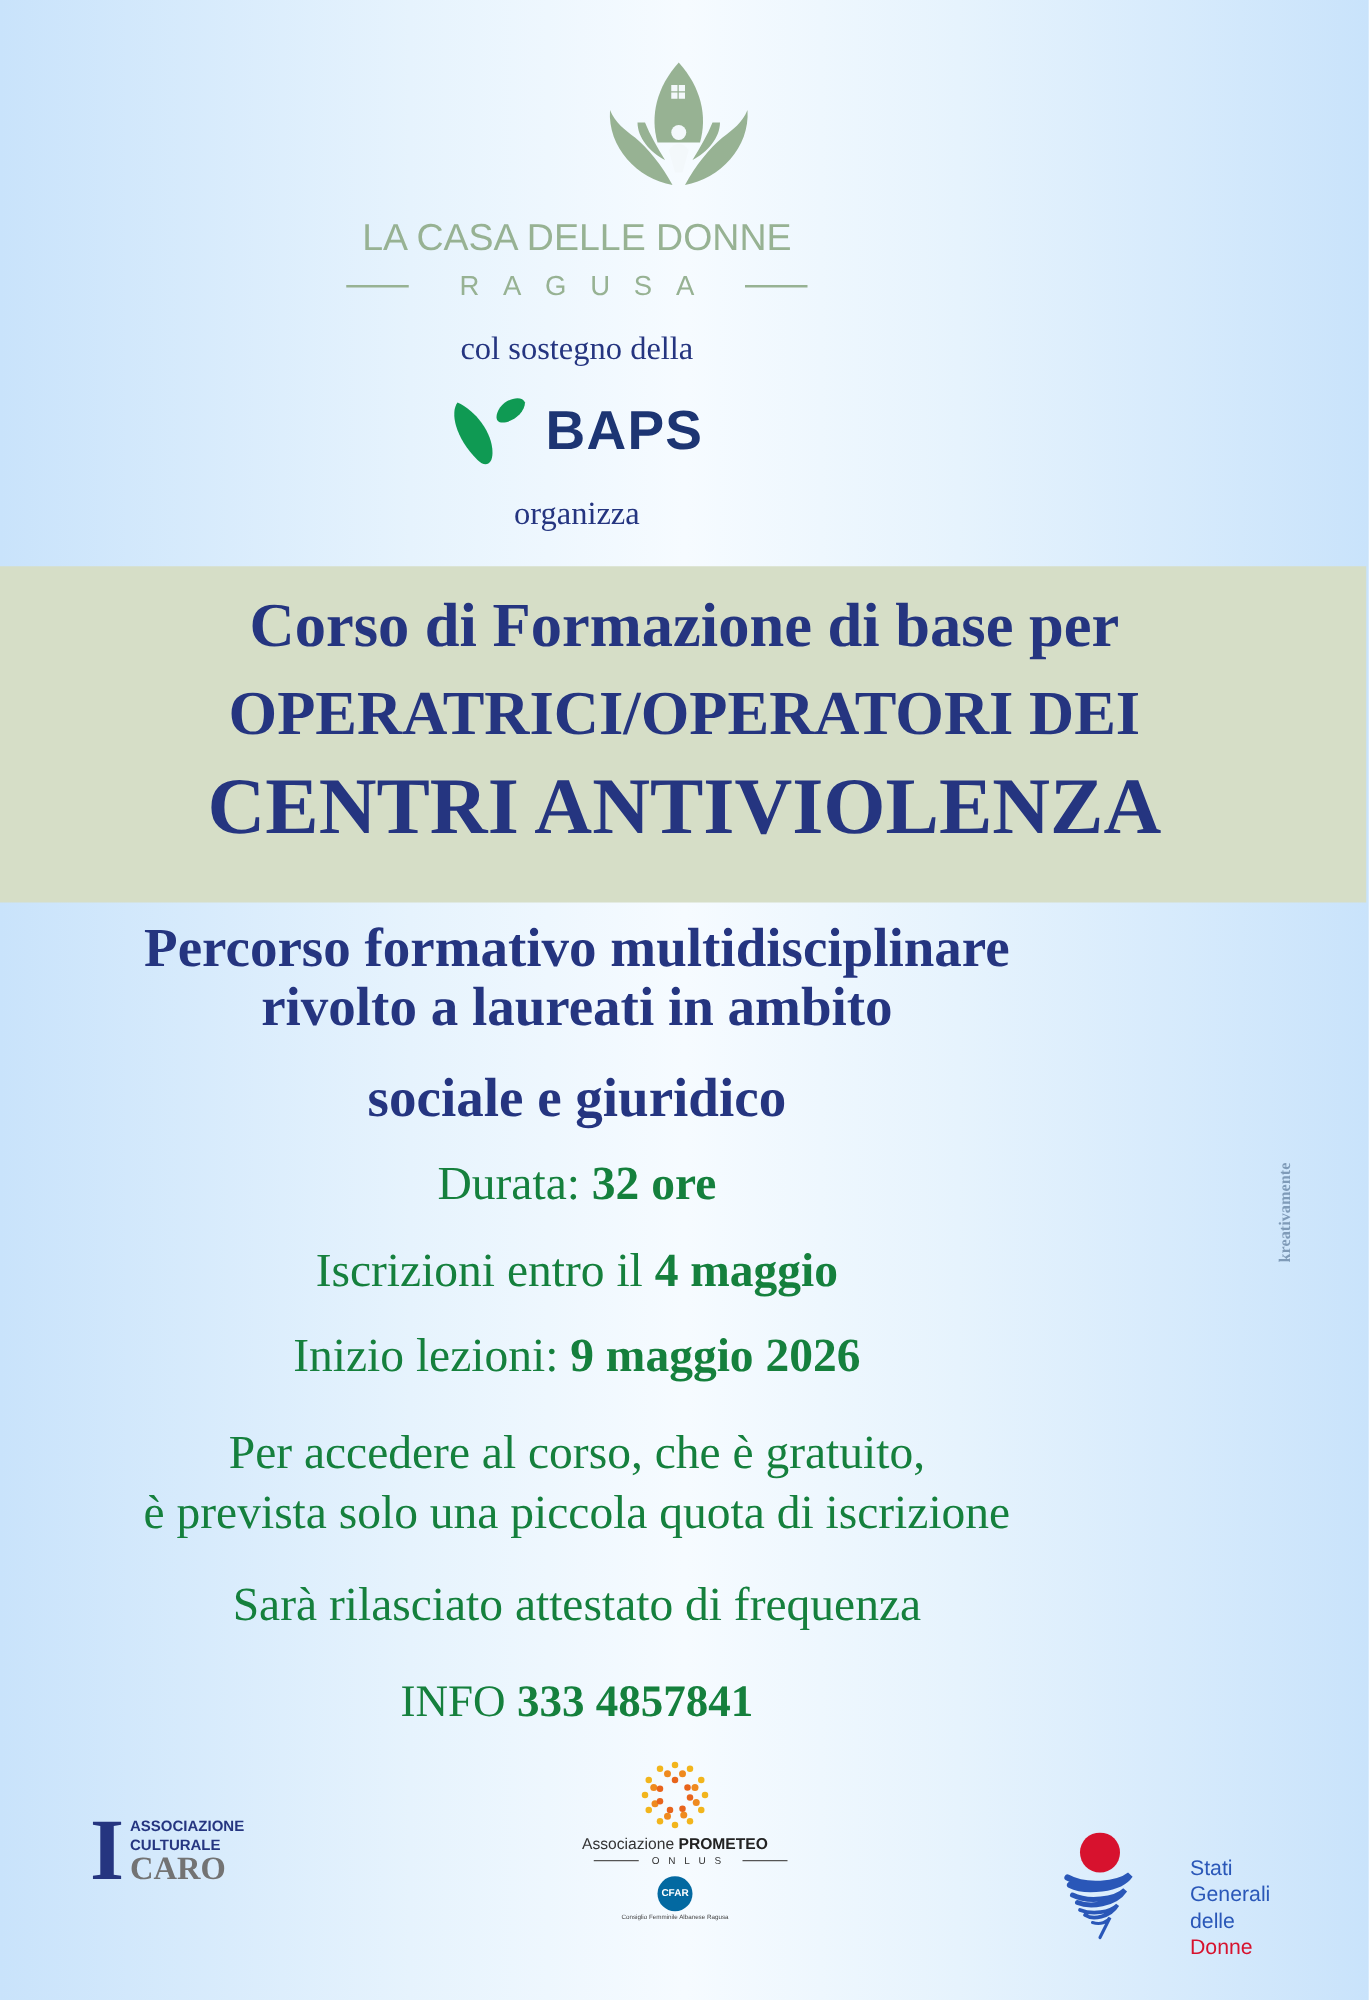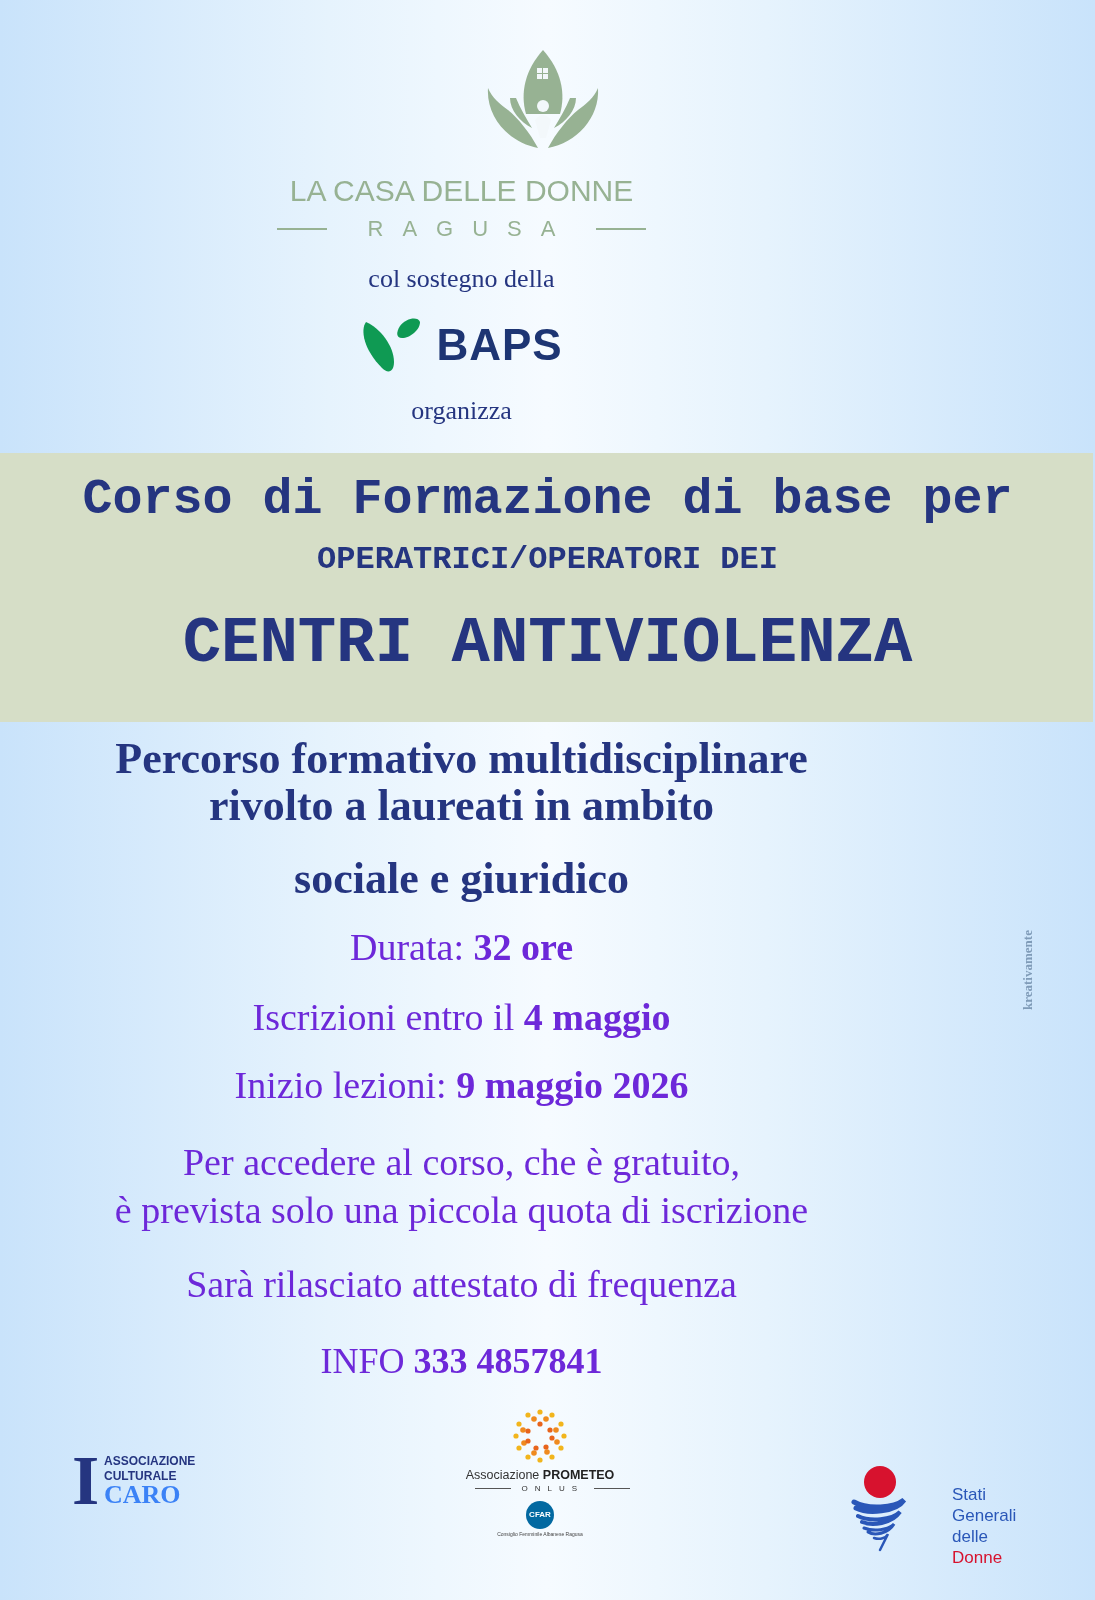--- a/index.html
+++ b/index.html
@@ -27,30 +27,30 @@
   .baps-word {
     font-family: "Liberation Sans", "DejaVu Sans", sans-serif; font-weight: 700;
     font-size: 44px; color: #1d3573; letter-spacing: 1px; margin-left: 4px;
   }
   .organizza { top: 396px; font-size: 26px; color: #253580; }
   
   .band {
     position: absolute; left: 0; top: 453px; width: 1093px; height: 269px;
     background: #d6dec7;
   }
-  .band-line { position: absolute; left: 0; width: 1095px; text-align: center; font-weight: 700; color: #253580; font-family: Liberation Mono, monospace; }
+  .band-line { position: absolute; left: 0; width: 1095px; text-align: center; font-weight: 700; color: #253580; }
   .band-l1 { top: 18px; font-size: 50px; }
-  .band-l2 { top: 88px; font-size: 32px; }
+  .band-l2 { top: 88px; font-size: 50px; }
   .band-l3 { top: 155px; font-size: 64px; }
   
   .sub { font-weight: 700; font-size: 44px; color: #253580; }
   .sub1 { top: 733px; }
   .sub2 { top: 780px; }
   .sub3 { top: 853px; }
-  .info-line { font-size: 38px; color: #6d28d9; }
+  .info-line { font-size: 38px; color: #15803d; }
   .info-line b { font-weight: 700; }
   .durata { top: 925px; }
   .iscr { top: 995px; }
   .inizio { top: 1063px; }
   .access1 { top: 1140px; font-size: 38px; }
   .access2 { top: 1188px; font-size: 38px; }
   .attestato { top: 1262px; font-size: 38px; }
   .contact { top: 1340px; font-size: 36px; }
   
   .credit {
@@ -60,21 +60,21 @@
   
   .caro { position: absolute; left: 72px; top: 1452px; width: 150px; height: 60px; }
   .caro-I {
     position: absolute; left: 0; top: -6px; font-size: 70px; font-weight: 700; color: #253580;
     line-height: 1;
   }
   .caro-text {
     position: absolute; left: 32px; top: 2px; font-family: "Liberation Sans", "DejaVu Sans", sans-serif;
     font-size: 12px; font-weight: 700; color: #253580; line-height: 15px;
   }
-  .caro-name { position: absolute; left: 32px; top: 30px; font-size: 26px; font-weight: 700; color: #3b82f6; line-height: 1; }
+  .caro-name { position: absolute; left: 32px; top: 30px; font-size: 26px; font-weight: 700; color: #737373; line-height: 1; }
   .prometeo { position: absolute; left: 450px; top: 1408px; width: 180px; text-align: center; }
   .prom-sun { display: block; margin: 0 auto; }
   .prom-name { font-family: "Liberation Sans", "DejaVu Sans", sans-serif; font-size: 12.5px; color: #333; margin-top: 4px; }
   .prom-name b { font-weight: 700; color: #222; }
   .prom-onlus {
     display: flex; justify-content: flex-end; align-items: center; gap: 10px; margin-top: 2px;
     font-family: "Liberation Sans", "DejaVu Sans", sans-serif; font-size: 8px; color: #333; letter-spacing: 7px;
   }
   .prom-line { width: 36px; height: 1px; background: #555; }
   .cfar { display: block; margin: 8px auto 0; width: 28px; height: 28px; border-radius: 50%; background: #0369a1; color: #fff;

